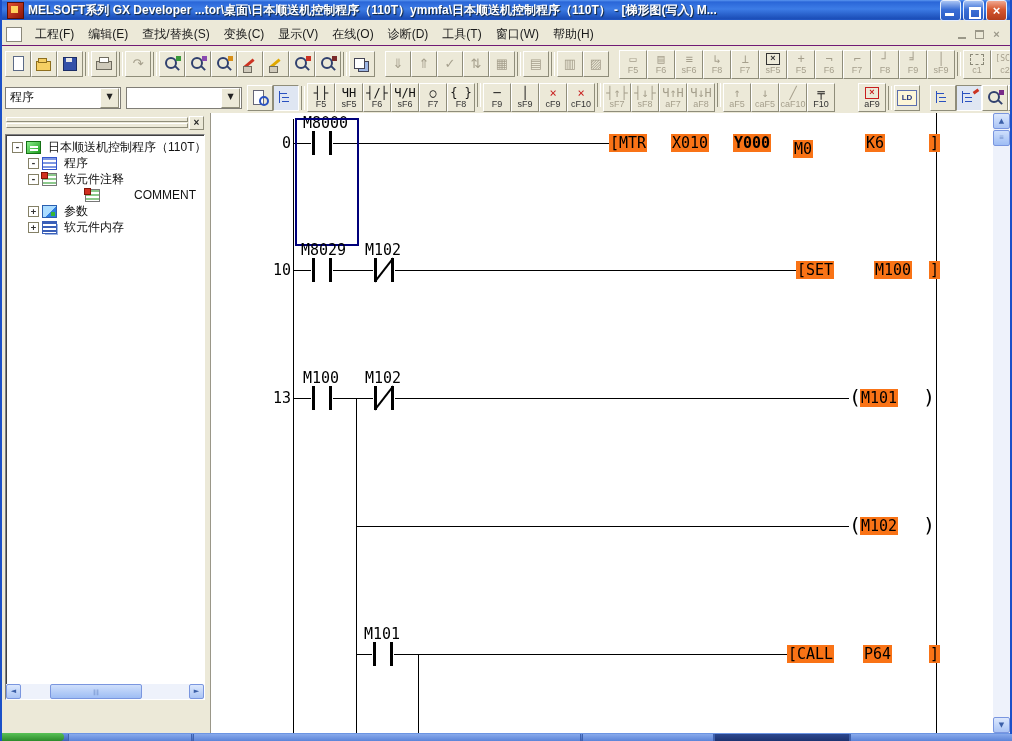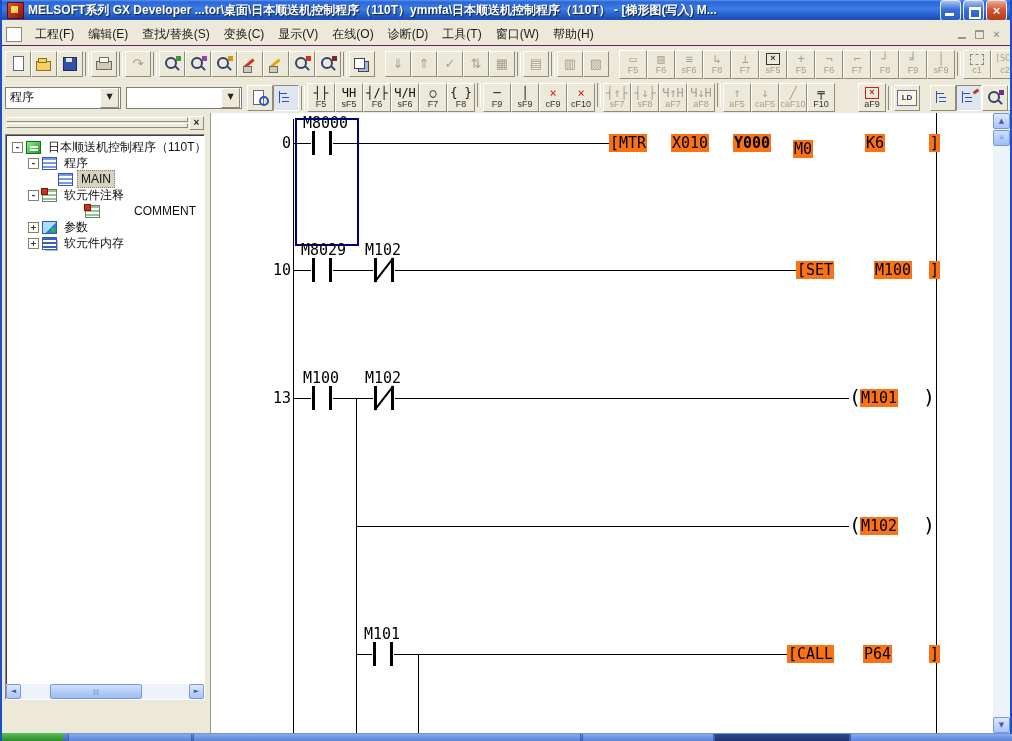--- a/index.html
+++ b/index.html
@@ -467,25 +467,20 @@
             <div class="trow" style="padding-left: 6px;">
               <span class="tg">-</span>
               <span class="ti ti-project"></span>
               <span class="tlabel">日本顺送机控制程序（110T）</span>
             </div>
             <div class="trow" style="padding-left: 22px;">
               <span class="tg">-</span>
               <span class="ti ti-ladder"></span>
               <span class="tlabel">程序</span>
             </div>
-            <div class="trow" style="padding-left: 38px;">
-              <span class="tgsp"></span>
-              <span class="ti ti-ladder"></span>
-              <span class="tlabel sel">MAIN</span>
-            </div>
             <div class="trow" style="padding-left: 22px;">
               <span class="tg">-</span>
               <span class="ti ti-comment"></span>
               <span class="tlabel">软元件注释</span>
             </div>
             <div class="trow" style="padding-left: 38px; gap: 27px;">
               <span class="tgsp"></span>
               <span class="ti ti-comment"></span>
               <span class="tlabel">COMMENT</span>
             </div>

